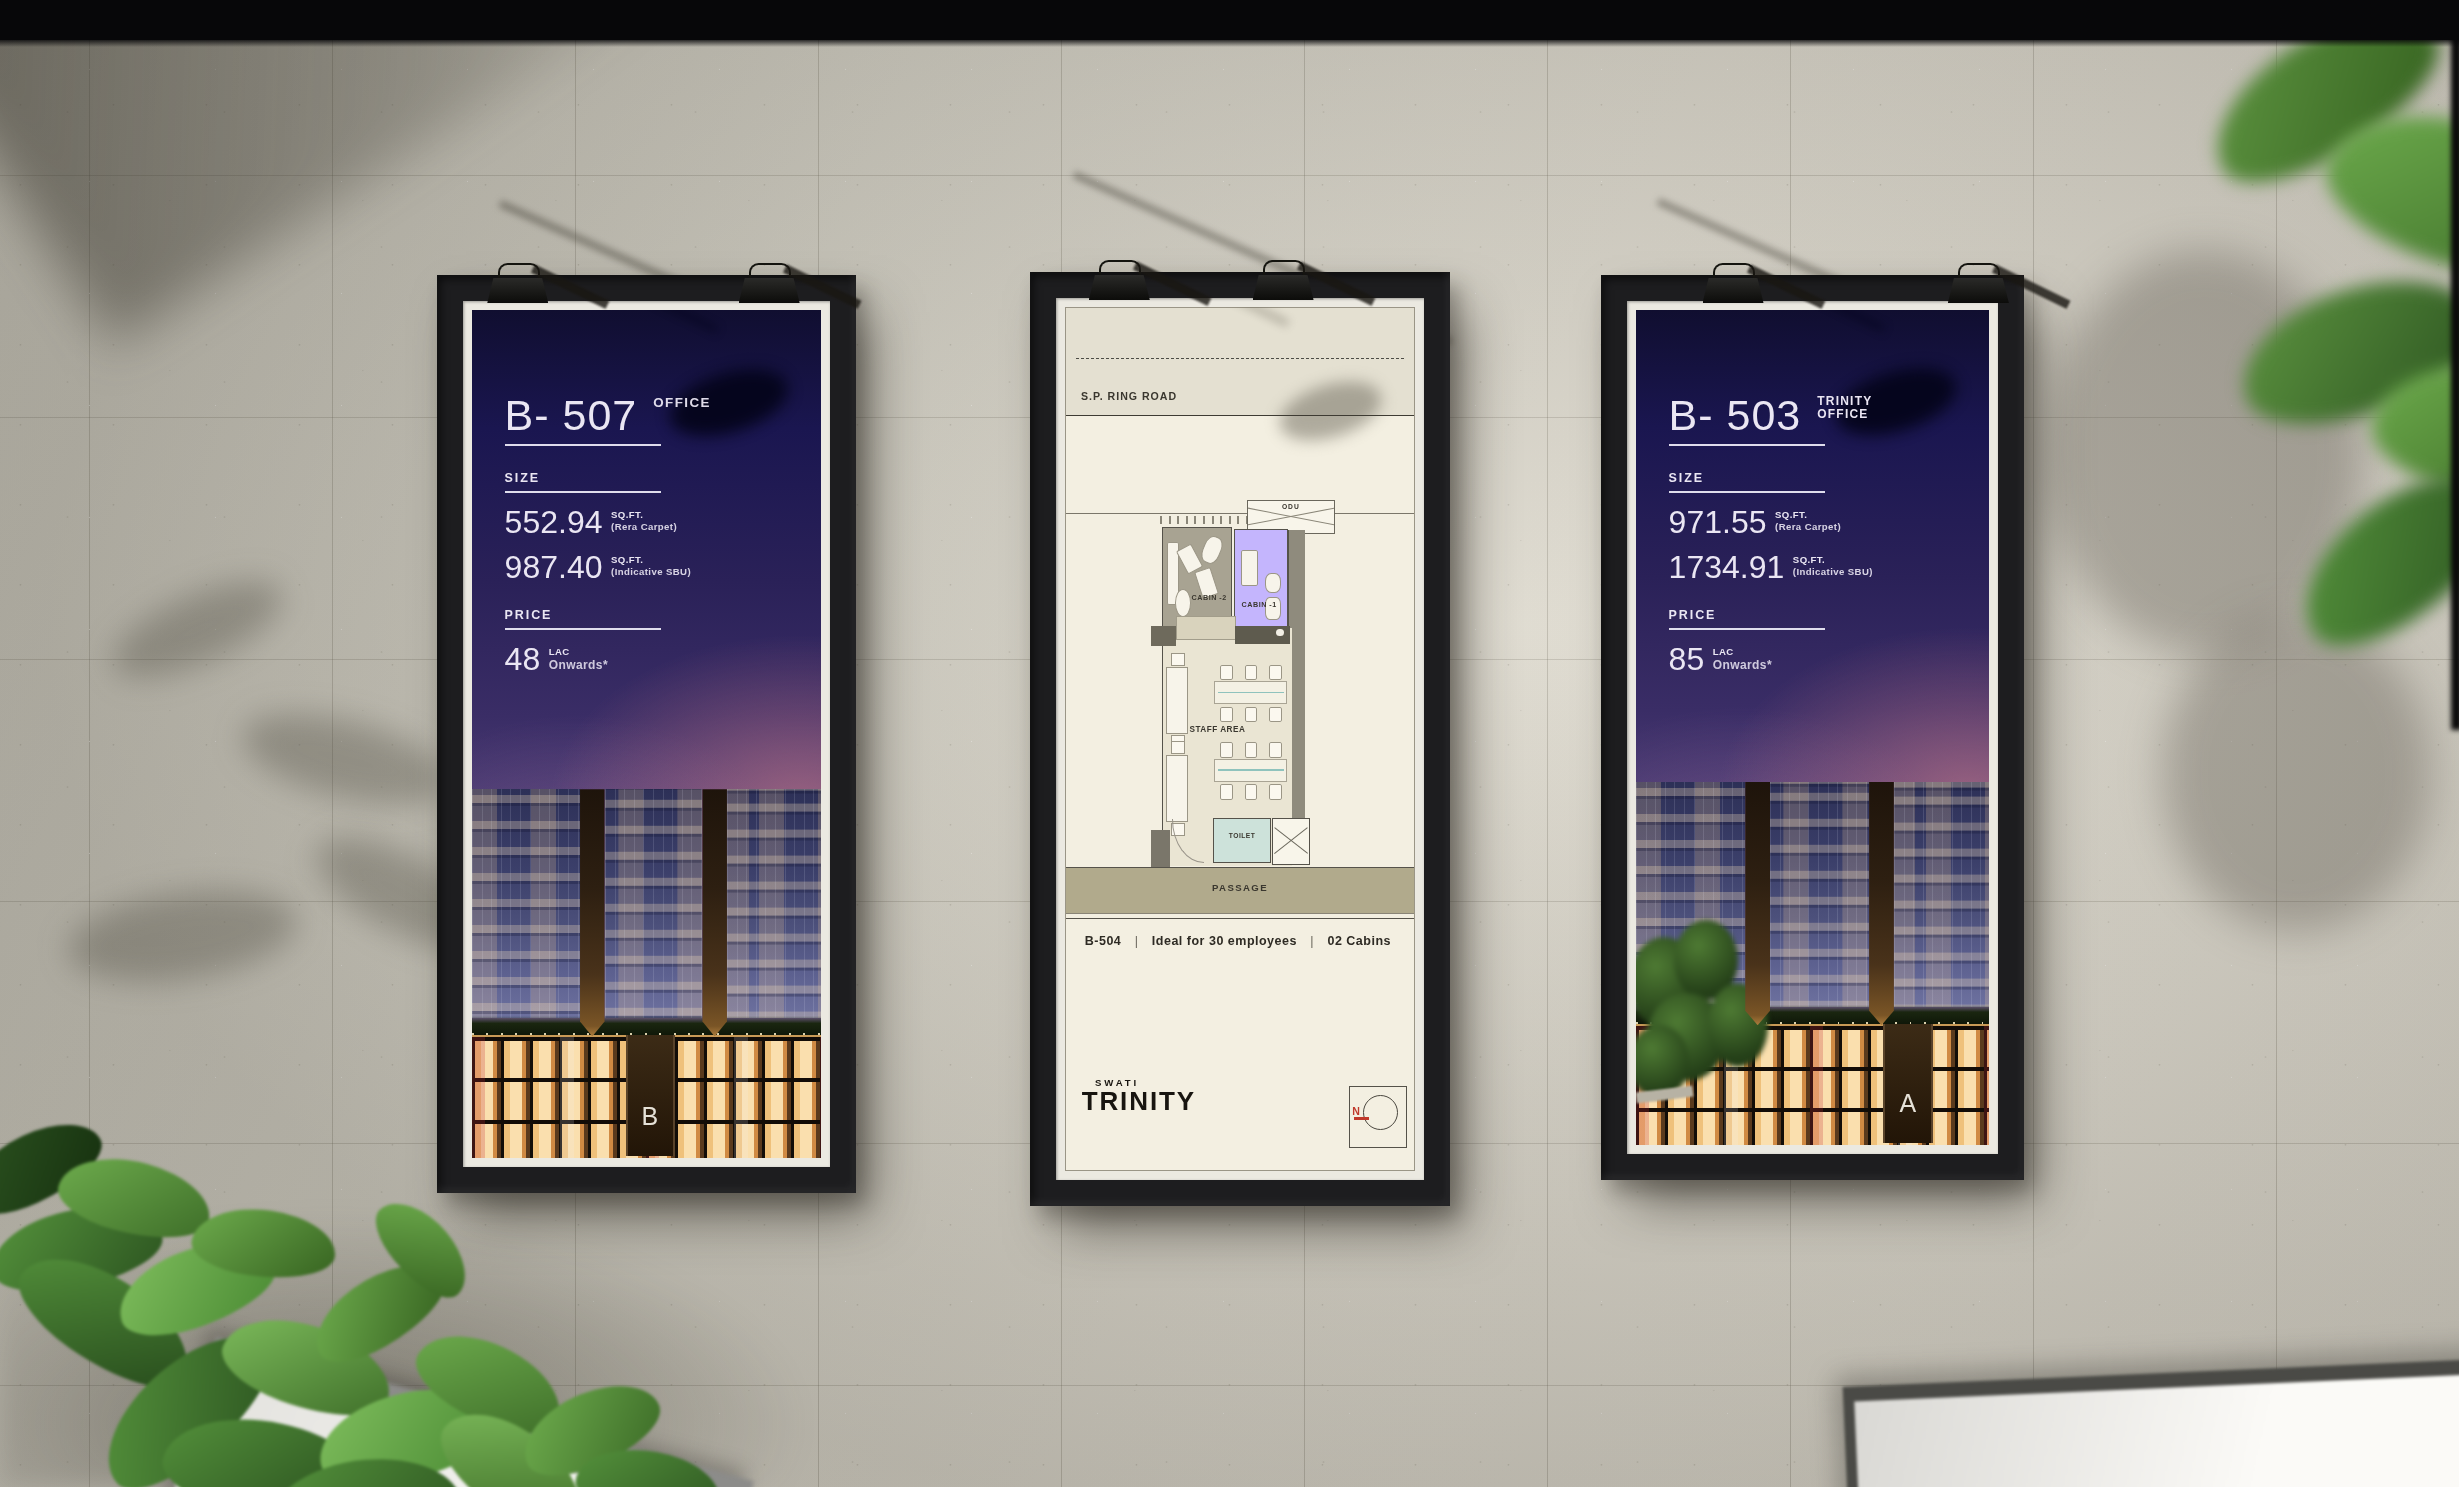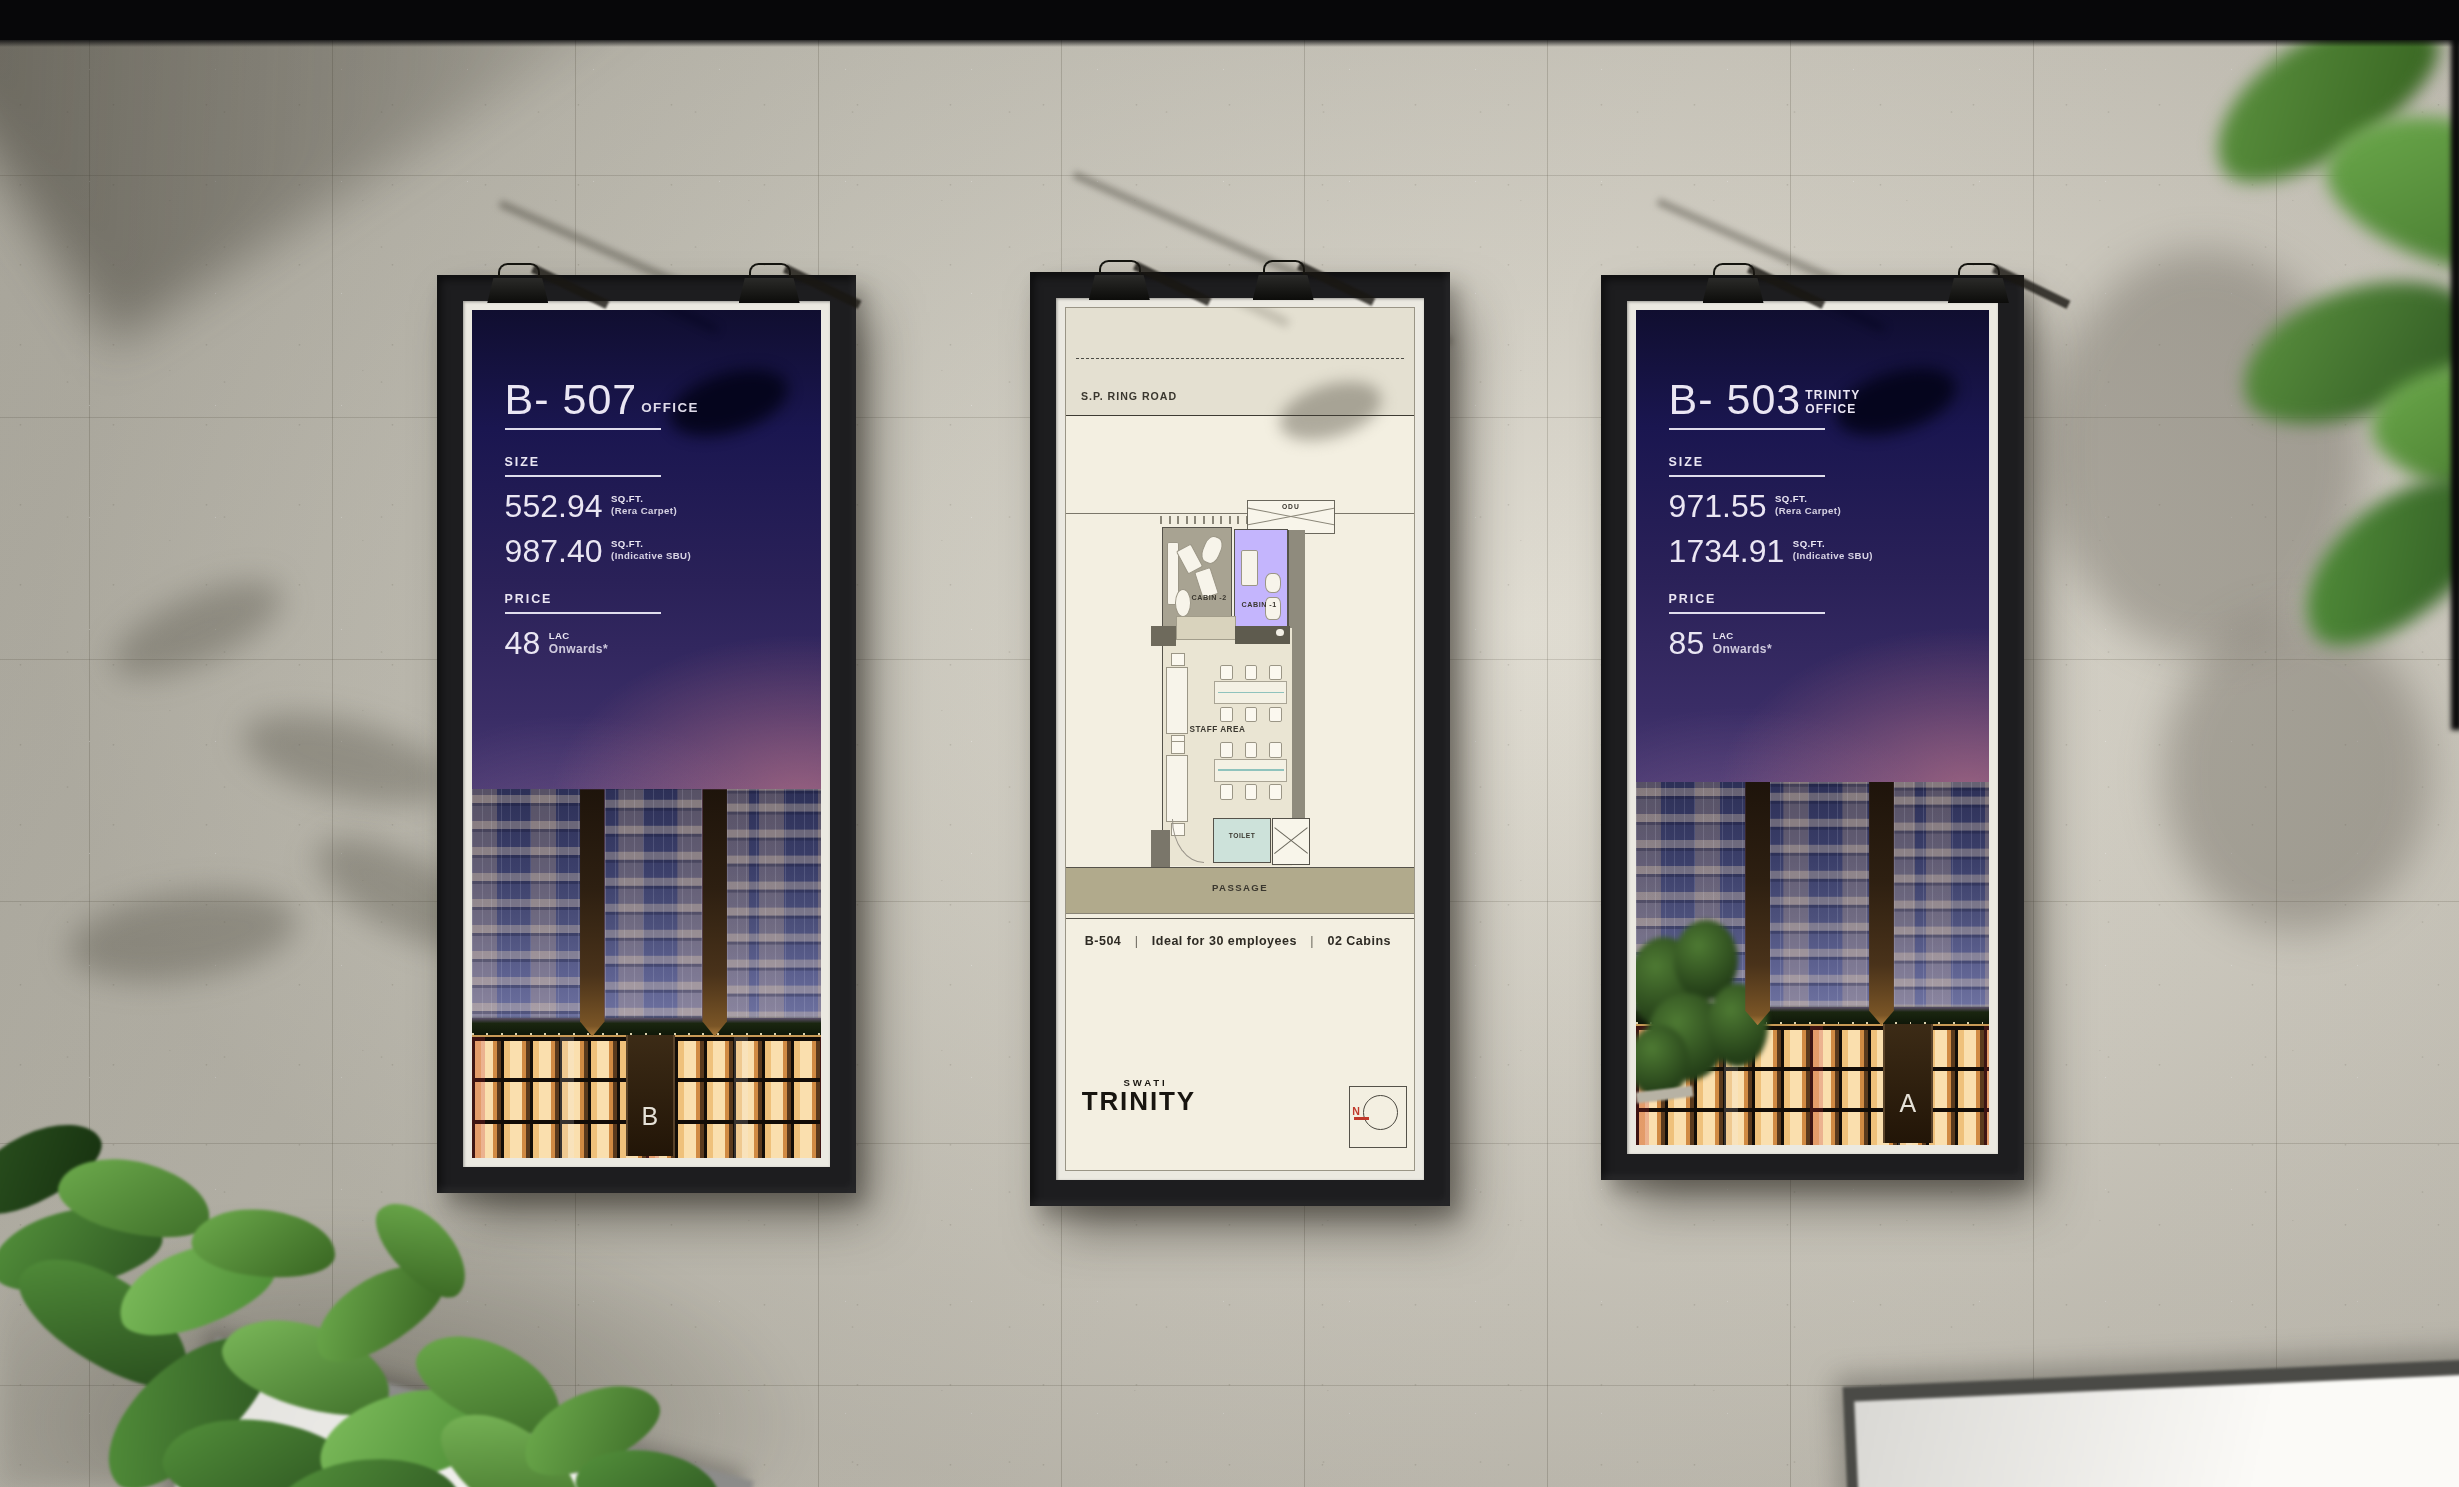--- a/index.html
+++ b/index.html
@@ -49,21 +49,21 @@
   .sky{position:absolute;inset:0;background:
       radial-gradient(403px 269px at 94% 58%,rgba(216,128,138,.55),transparent 62%),
       radial-gradient(317px 211px at 30% 64%,rgba(150,100,145,.35),transparent 65%),
       linear-gradient(180deg,#100e30 0%,#1a1650 14%,#2a2158 32%,#3a2d66 48%,#51427a 62%,#665384 74%,#735e8a 84%);}
   .lamp-rod{position:absolute;top:2%;right:30%;width:44%;height:5.8px;background:#05051e;opacity:.7;
       transform:rotate(26deg);transform-origin:right center;filter:blur(4.8px);}
   .lamp-blob{position:absolute;top:7.5%;right:9%;width:35%;height:7%;background:#04041a;opacity:.92;
       border-radius:50%;transform:rotate(-17deg);filter:blur(7.7px);}
 
   .unit-block{position:absolute;left:33px;top:69px;color:#eae6f3;}
-  .unit-row{display:flex;align-items:flex-end;gap:4px;}
+  .unit-row{display:flex;gap:16px;margin-top:16px;}
   .unit-no{font-size:43px;letter-spacing:1px;font-weight:400;line-height:.95;}
   .unit-type{font-size:13.4px;letter-spacing:1.4px;margin-bottom:4.8px;font-weight:700;opacity:.95;}
   .unit-type2{font-size:12px;letter-spacing:1.2px;line-height:1.15;margin-bottom:2.9px;font-weight:700;}
   .rule{width:156px;height:1.9px;background:rgba(240,238,250,.92);margin-top:8.6px;}
   .spec{margin-top:25px;}
   .spec-label{font-size:12.5px;letter-spacing:1.9px;font-weight:700;}
   .spec .rule{margin-top:5.8px;}
   .val-row{display:flex;align-items:flex-start;gap:8.6px;margin-top:13.4px;}
   .val{font-size:32px;font-weight:400;line-height:1;}
   .val-unit{font-size:9.6px;font-weight:700;line-height:1.25;padding-top:2.9px;letter-spacing:0.4px;}
@@ -143,21 +143,21 @@
   .red-arrow{position:absolute;left:34%;top:64.9%;width:0;height:0;border-left:6.7px solid transparent;
       border-right:6.7px solid transparent;border-bottom:8.6px solid #c0392b;}
   .passage{position:absolute;left:0;right:0;top:64.8%;height:5.2%;background:#b1aa8c;
       border-top:1.9px solid #55524a;border-bottom:1px solid #8a8577;}
   .passage-label{position:absolute;left:0;right:0;top:66.6%;text-align:center;font-size:9.6px;
       letter-spacing:1.4px;font-weight:700;color:#3a372f;}
   .section-line{position:absolute;left:0;right:0;top:70.7%;height:1.9px;background:#55524a;}
   .info-row{position:absolute;left:5.5%;top:72.6%;display:flex;align-items:center;gap:13.4px;
       font-size:12.5px;font-weight:700;letter-spacing:0.5px;color:#2e2b24;}
   .info-sep{font-weight:400;color:#6a675c;}
-  .brand{position:absolute;left:4.6%;top:89.2%;color:#181510;text-align:center;}
+  .brand{position:absolute;left:4.6%;top:89.2%;color:#181510;}
   .brand-top{font-size:9.6px;font-weight:700;letter-spacing:2.9px;margin-left:13.4px;}
   .brand-name{font-size:26px;font-weight:700;letter-spacing:1.9px;line-height:1.02;}
   .compass-box{position:absolute;right:2.2%;bottom:2.6%;width:16%;height:7%;border:1.4px solid #55524a;}
   .compass-circle{position:absolute;right:14%;top:14%;width:33px;height:33px;border:1.9px solid #4a473f;border-radius:50%;}
   .compass-line{position:absolute;right:calc(14% + 29px);top:50%;width:26%;height:2.9px;background:#c0392b;}
   .compass-n{position:absolute;left:4%;top:30%;font-size:10.6px;font-weight:700;color:#c0392b;}
 
   
   .plant{filter:blur(1.5px);}
   .leaf{position:absolute;border-radius:52% 48% 58% 42%/62% 55% 45% 38%;}

